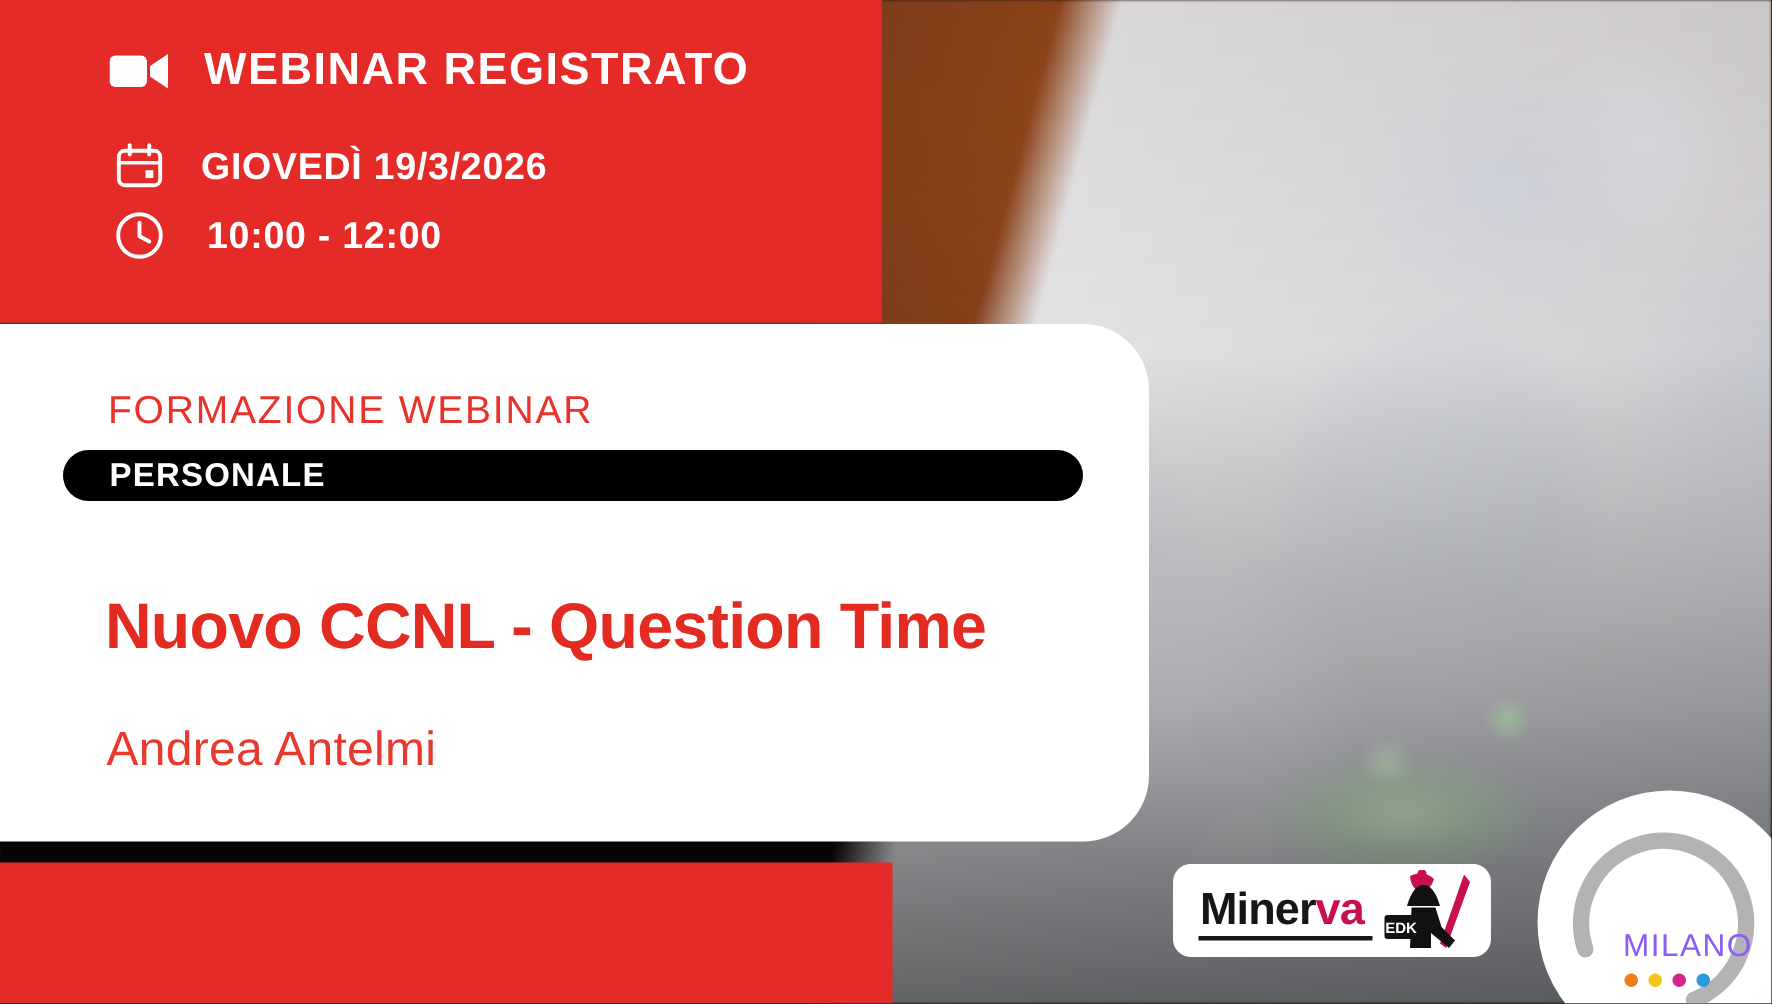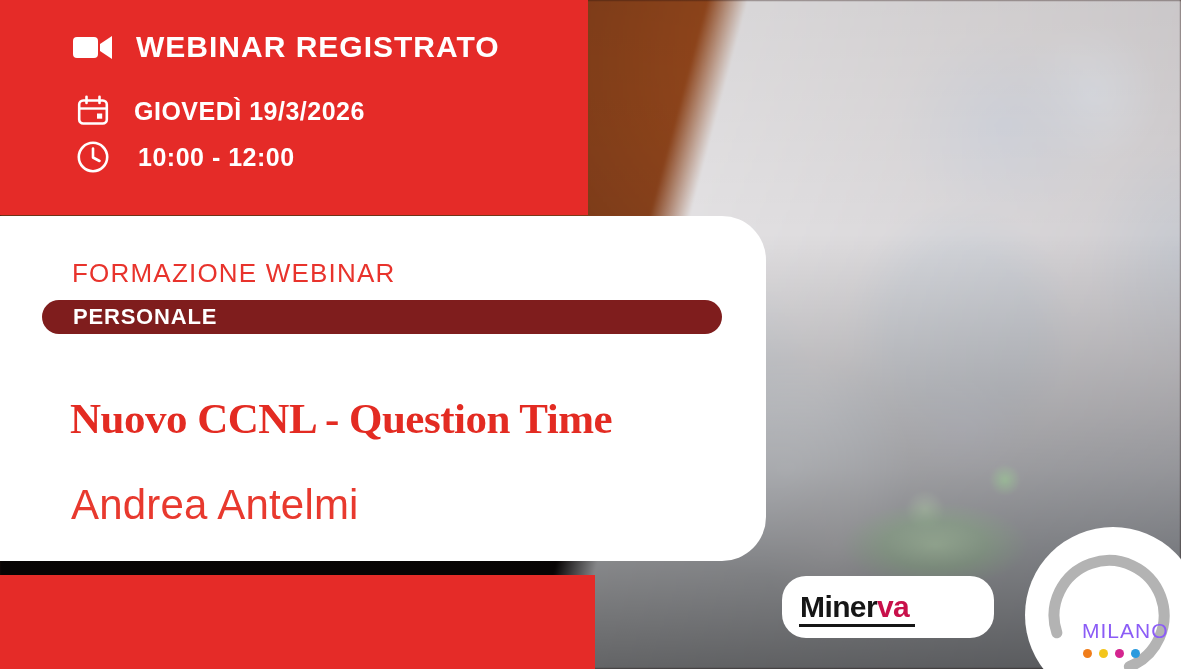--- a/index.html
+++ b/index.html
@@ -86,42 +86,42 @@
   .card-inner { position:relative; width:100%; height:100%; }
 
   .kicker {
     position:absolute; left:72px; top:42px;
     color:#e8332c; font-size:26px; letter-spacing:1.2px;
     font-family:"Liberation Sans", sans-serif; font-weight:normal;
     white-space:nowrap;
   }
   .badge {
     position:absolute; left:42px; top:84px; width:680px; height:34px;
-    background:#7f1d1d; border-radius:17px;
+    background:#000000; border-radius:17px;
     display:flex; align-items:center;
   }
   .badge-label {
     color:#ffffff; font-size:22px; font-weight:bold; letter-spacing:.8px;
     margin-left:31px; white-space:nowrap;
   }
   .title {
     position:absolute; left:70px; top:178px;
     color:#e32b22; font-size:43px; font-weight:bold;
-    letter-spacing:-.5px; white-space:nowrap;font-family:Liberation Serif, serif;
+    letter-spacing:-.5px; white-space:nowrap;
   }
   .speaker {
     position:absolute; left:71px; top:265px;
-    color:#e8392e; font-size:42px; font-weight:normal;
+    color:#e8392e; font-size:32px; font-weight:normal;
     letter-spacing:.2px; white-space:nowrap;
   }
 
   
   .minerva {
     position:absolute; left:782px; top:576px; width:212px; height:62px;
-    background:#fff; border-radius:24px;
+    background:#fff; border-radius:12px;
     display:flex; align-items:center;
   }
   .minerva-word {
     position:absolute; left:18px; top:14px;
     font-size:30px; font-weight:bold; letter-spacing:-.6px;
     white-space:nowrap;
   }
   .minerva-word .a { color:#161616; }
   .minerva-word .b { color:#c8104a; }
   .minerva-rule {
@@ -205,20 +205,36 @@
       <div class="title">Nuovo CCNL - Question Time</div>
       <div class="speaker">Andrea Antelmi</div>
     </div>
   </div>
 
   <div class="minerva">
     <div class="minerva-word">
       <span class="a">Miner</span><span class="b">va</span>
     </div>
     <div class="minerva-rule"></div>
+    <div class="minerva-mark">
+      <svg width="76" height="56" viewBox="0 0 76 56">
+
+        <path d="M62 3 L66 8 L50 52 L46 49 Z" fill="#c8104a"></path>
+
+        <path d="M26 4 q9 -4 16 2 q-2 7 -8 8 q-7 0 -8 -10 Z" fill="#c8104a"></path>
+        <circle cx="34" cy="2.5" r="3" fill="#c8104a"></circle>
+
+        <path d="M24 24 q4 -14 11 -14 q7 0 11 14 Z" fill="#111111"></path>
+
+        <path d="M27 25 h16 l4 13 l9 9 l-4 5 l-12 -10 v10 h-14 Z" fill="#111111"></path>
+
+        <rect x="9" y="30" width="22" height="16" rx="2" fill="#111111"></rect>
+        <text x="20" y="42" font-family="Liberation Sans, sans-serif" font-size="10" font-weight="bold" fill="#ffffff" text-anchor="middle">EDK</text>
+      </svg>
+    </div>
   </div>
 
   <div class="upel-circle">
     <div class="upel-inner">
       <svg class="upel-arc" viewBox="0 0 150 150">
         <path d="M32 118 A55 55 0 1 1 112 118" fill="none" stroke="#b3b3b3" stroke-width="11" stroke-linecap="round" transform="rotate(25 75 75)"></path>
       </svg>
       <div class="upel-sub">MILANO</div>
       <div class="upel-dots">
         <i style="background:#f07d1a"></i>

